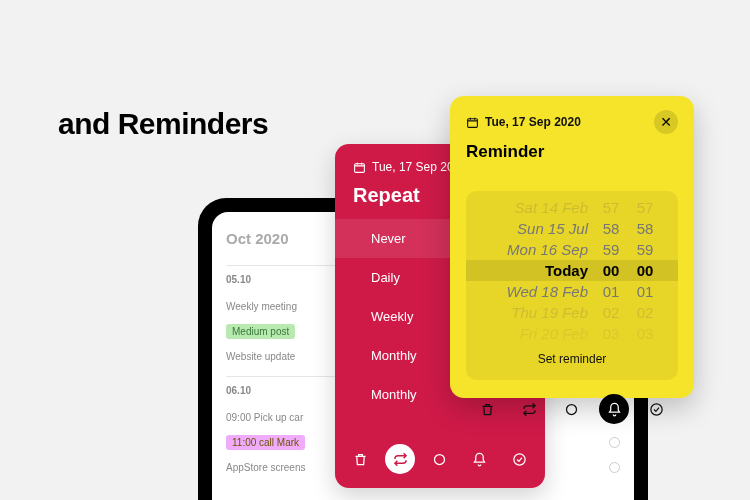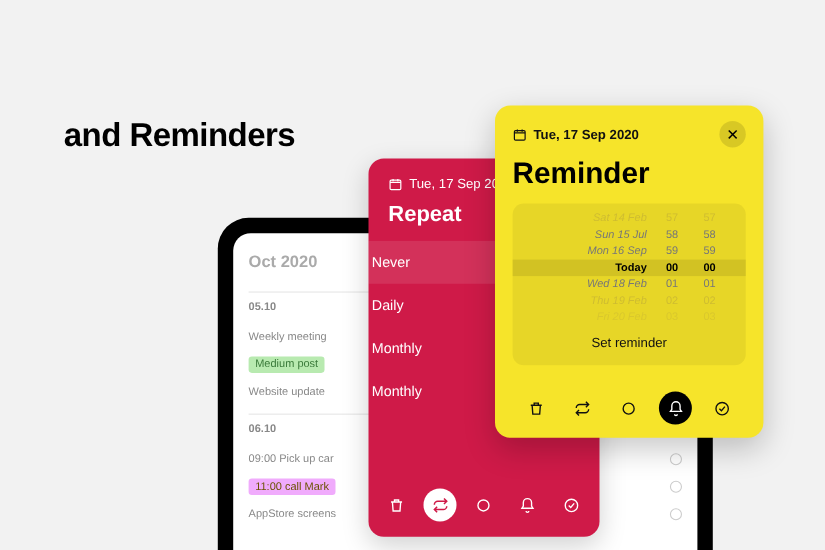--- a/index.html
+++ b/index.html
@@ -12,33 +12,33 @@
 .task { font-size: 10px; color: #888; padding: 6px 0; display: flex; align-items: center; justify-content: space-between; }
 .task-green { display: inline-block; background: #b8eab0; color: #3a7a3a; padding: 2px 6px; border-radius: 3px; font-size: 10px; }
 .task-yellow { display: inline-block; background: #f0abfc; color: #6a5200; padding: 2px 6px; border-radius: 3px; font-size: 10px; }
 .task-check { width: 11px; height: 11px; border: 1.2px solid #ccc; border-radius: 50%; }
 .sep { border: none; border-top: 1px solid #e6e6e6; margin: 8px 0; }
 
 .repeat-panel { position: absolute; left: 335px; top: 144px; width: 210px; height: 344px; background: #cf1a48; border-radius: 14px; padding: 16px 0 0 0; box-shadow: 0 8px 24px rgba(0,0,0,0.18); display: flex; flex-direction: column; }
 .repeat-date { display: flex; align-items: center; gap: 6px; color: #fff; font-size: 12px; padding: 0 18px; margin-bottom: 10px; }
 .repeat-title { color: #fff; font-size: 20px; font-weight: 700; padding: 0 18px; margin-bottom: 12px; }
 .repeat-opts { flex: 1; }
-.repeat-opt { color: #fff; font-size: 13px; padding: 12px 3px; cursor: pointer; }
+.repeat-opt { color: #fff; font-size: 13px; padding: 12px 36px; cursor: pointer; }
 .repeat-opt.sel { background: rgba(255,255,255,0.10); }
 .repeat-bar { display: flex; justify-content: space-around; align-items: center; padding: 10px 6px 14px 6px; }
 .ibtn { width: 30px; height: 30px; border-radius: 50%; display: flex; align-items: center; justify-content: center; color: #fff; cursor: pointer; }
 .ibtn.active-white { background: #fff; color: #cf1a48; }
 
 .reminder-panel { position: absolute; left: 450px; top: 96px; width: 244px; height: 302px; background: #f6e42a; border-radius: 14px; padding: 14px 16px 10px 16px; box-shadow: 0 10px 28px rgba(0,0,0,0.22); display: flex; flex-direction: column; }
 .rem-top { display: flex; justify-content: space-between; align-items: center; margin-bottom: 8px; }
 .rem-date { display: flex; align-items: center; gap: 6px; font-size: 12px; color: #111; font-weight: 600; }
 .rem-close { width: 24px; height: 24px; border-radius: 50%; background: rgba(0,0,0,0.12); display: flex; align-items: center; justify-content: center; cursor: pointer; font-size: 14px; }
-.rem-title { font-size: 27px; font-weight: 800; color: #000; margin-bottom: 12px; }
+.rem-title { font-size: 17px; font-weight: 800; color: #000; margin-bottom: 29px; }
 .picker { background: rgba(0,0,0,0.06); border-radius: 10px; padding: 6px 0 10px 0; margin-bottom: 6px; }
-.prow { display: grid; grid-template-columns: 1fr 34px 34px; padding: 2px 16px; font-size: 10px; color: #777; align-items: center; }
+.prow { display: grid; grid-template-columns: 1fr 34px 34px; padding: 2px 16px; font-size: 15px; color: #777; align-items: center; }
 .prow .d { text-align: right; font-style: italic; padding-right: 6px; }
 .prow .h, .prow .m { text-align: center; }
 .prow.faint { color: #bba838; opacity: 0.55; }
 .prow.sel { background: rgba(0,0,0,0.09); color: #000; font-weight: 700; font-style: normal; }
 .prow.sel .d { font-style: normal; }
 .set-btn { text-align: center; font-size: 12px; padding: 8px 0 4px 0; color: #111; cursor: pointer; }
 .rem-bar { display: flex; justify-content: space-around; align-items: center; padding: 8px 0 2px 0; margin-top: auto; }
 .ybtn { width: 30px; height: 30px; border-radius: 50%; display: flex; align-items: center; justify-content: center; color: #111; cursor: pointer; }
 .ybtn.active-black { background: #000; color: #fff; }
 svg { display: block; }
@@ -90,20 +90,21 @@
     <svg width="13" height="13" viewBox="0 0 24 24" fill="none" stroke="currentColor" stroke-width="2">
         <rect x="3" y="5" width="18" height="16" rx="2"></rect>
         <path d="M3 9h18M8 3v4M16 3v4"></path>
       </svg>
     <span>Tue, 17 Sep 2020</span>
   </div>
   <div class="repeat-title">Repeat</div>
   <div class="repeat-opts">
     <div class="repeat-opt sel">Never</div>
     <div class="repeat-opt">Daily</div>
+    <div class="repeat-opt">Weekly</div>
     <div class="repeat-opt">Monthly</div>
     <div class="repeat-opt">Monthly</div>
   </div>
   <div class="repeat-bar">
     <div class="ibtn">
         <svg width="15" height="15" viewBox="0 0 24 24" fill="none" stroke="currentColor" stroke-width="2">
           <path d="M4 7h16M9 7V4h6v3M6 7l1 13h10l1-13"></path>
         </svg>
       </div>
     <div class="ibtn active-white">

